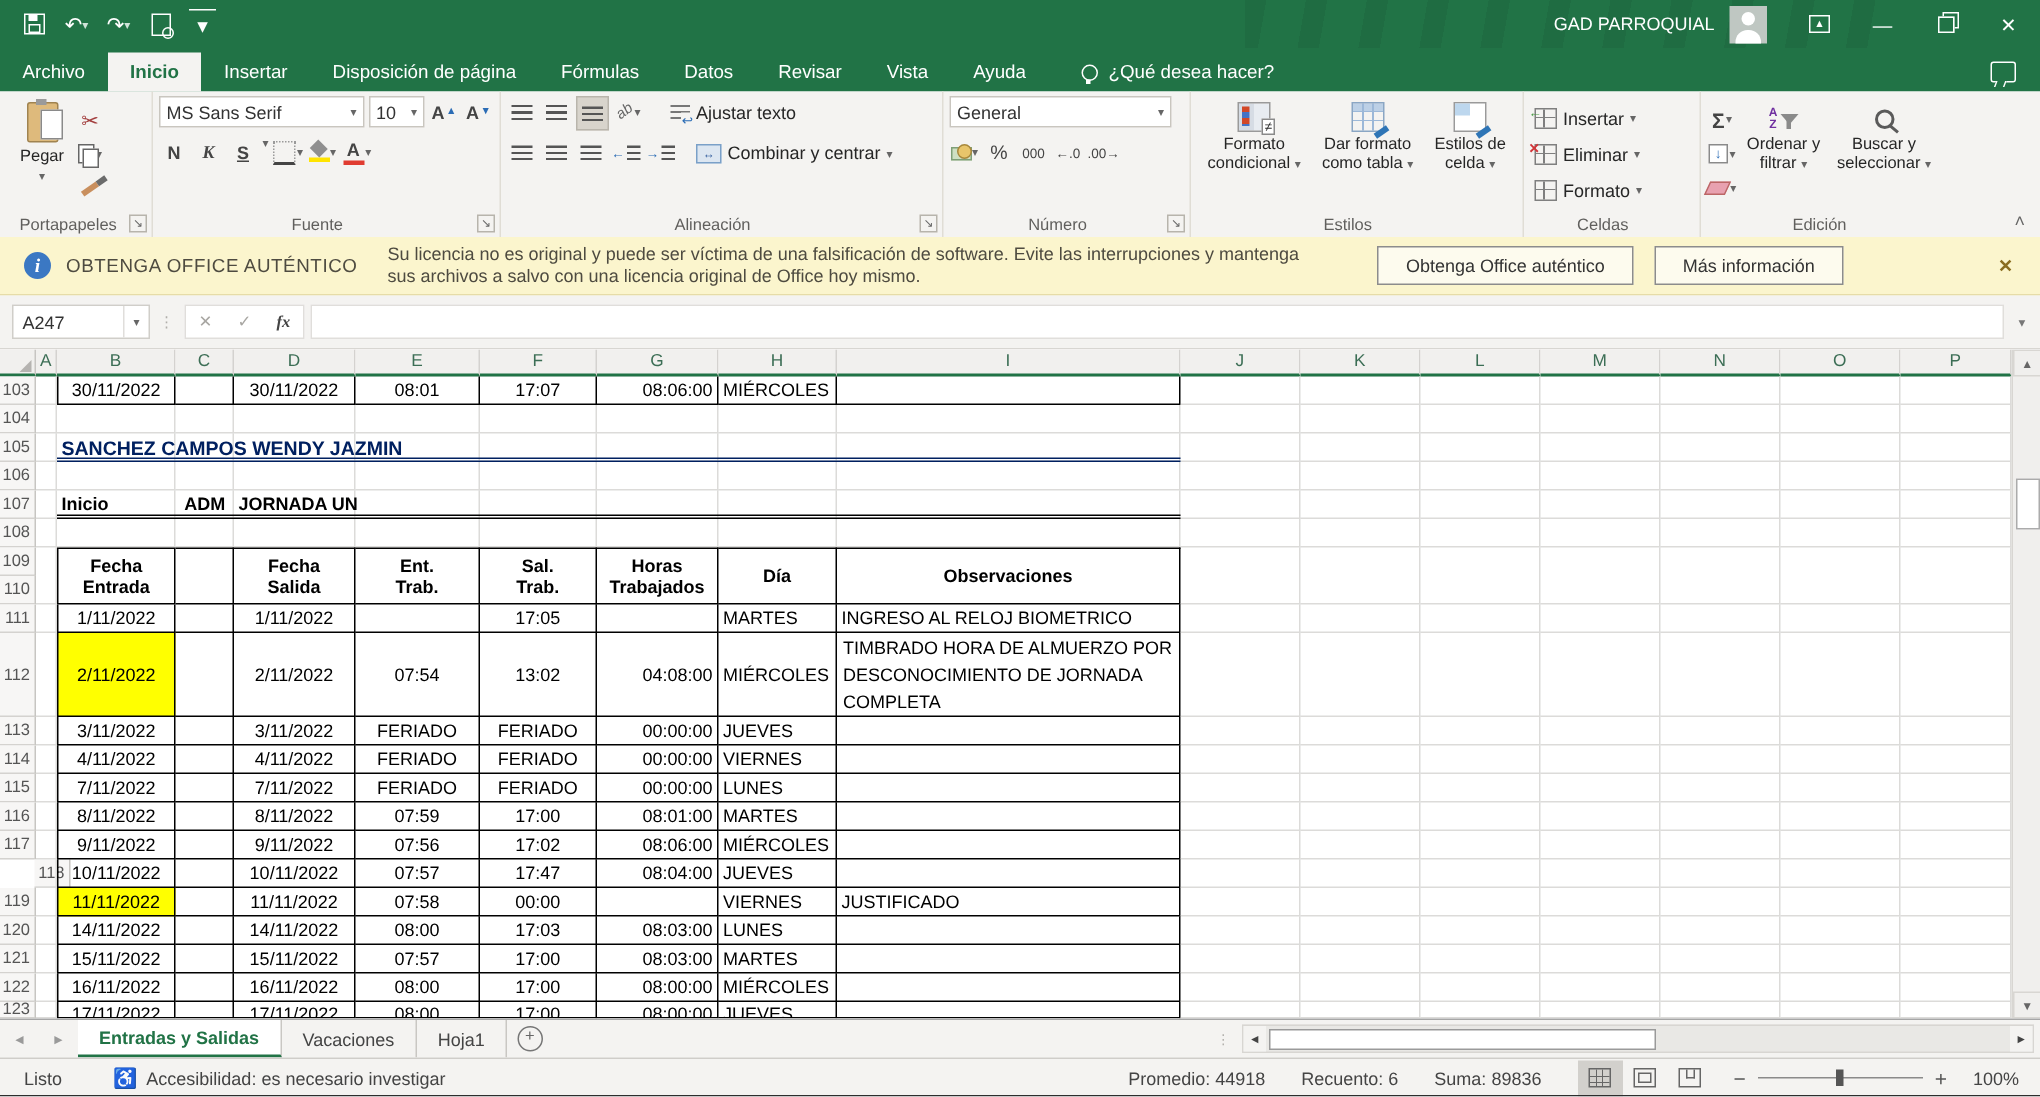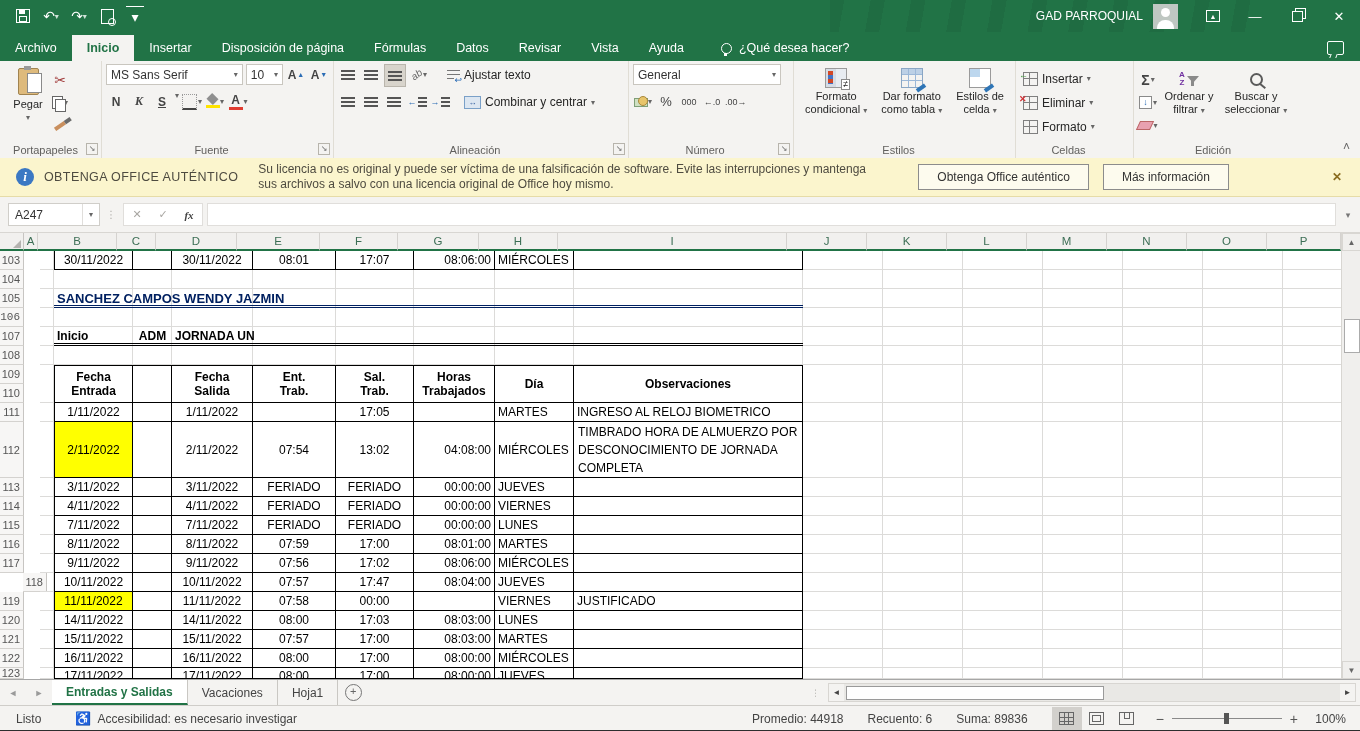--- a/index.html
+++ b/index.html
@@ -128,21 +128,21 @@
   .grid{position:absolute;top:233px;left:0;width:100%;height:446px;background:#fff;overflow:hidden}
   .corner{position:absolute;left:0;top:0;width:24px;height:18px;background:#f1f0ee;border-right:1px solid #c7c5c2;
           border-bottom:2px solid #217346;box-sizing:border-box}
   .corner::after{content:"";position:absolute;right:2px;bottom:1px;width:0;height:0;border-left:8px solid transparent;border-bottom:8px solid #b5b3b0}
   .colhdrs{position:absolute;left:24px;top:0;height:18px;display:flex}
   .colhdr{height:18px;background:#f1f0ee;border-right:1px solid #d4d2cf;border-bottom:2px solid #217346;box-sizing:border-box;
           display:flex;align-items:center;justify-content:center;font-size:11.5px;color:#3c6e55}
   .rowhdrs{position:absolute;left:0;top:18px;width:24px}
   .rowhdr{width:24px;background:#f7f6f5;border-right:1px solid #c7c5c2;border-bottom:1px solid #d4d2cf;box-sizing:border-box;
           display:flex;align-items:center;justify-content:flex-end;padding-right:3px;font-size:11px;color:#555}
-  .rows{position:absolute;left:40px;top:18px}
+  .rows{position:absolute;left:24px;top:18px}
   .grow{display:flex;position:relative}
   .gcell{box-sizing:border-box;border-right:1px solid #dcdbd9;border-bottom:1px solid #dcdbd9;font-size:12px;color:#000;
          display:flex;align-items:center;justify-content:center;overflow:hidden;white-space:nowrap}
   .gcell.tb{border-right:1px solid #000;border-bottom:1px solid #000}
   .gcell.tb-l{border-left:1px solid #000}
   .gcell.th{font-weight:bold;white-space:pre-line;text-align:center;line-height:14px;border-top:1px solid #000}
   .gcell.al-l{justify-content:flex-start;padding-left:3px}
   .gcell.al-r{justify-content:flex-end;padding-right:3px}
   .gcell.hl{background:#ffff00}
   .gcell.wrapc{white-space:normal;line-height:18px;text-align:left;justify-content:flex-start;padding-left:4px;align-items:center}
@@ -502,21 +502,21 @@
       <div class="colhdr" style="width: 80px;">L</div>
       <div class="colhdr" style="width: 80px;">M</div>
       <div class="colhdr" style="width: 80px;">N</div>
       <div class="colhdr" style="width: 80px;">O</div>
       <div class="colhdr" style="width: 74px;">P</div>
     </div>
   <div class="rowhdrs" id="rowhdrs">
       <div class="rowhdr" style="height: 19px;">103</div>
       <div class="rowhdr" style="height: 19px;">104</div>
       <div class="rowhdr" style="height: 19px;">105</div>
-      <div class="rowhdr" style="height: 19px; font-family: Liberation Mono, monospace;">106</div>
+      <div class="rowhdr" style="height: 19px;">106</div>
       <div class="rowhdr" style="height: 19px; padding-left: 16px;">107</div>
       <div class="rowhdr" style="height: 19px;">108</div>
       <div class="rowhdr" style="height: 19px;">109</div>
       <div class="rowhdr" style="height: 19px;">110</div>
       <div class="rowhdr" style="height: 19px;">111</div>
       <div class="rowhdr" style="height: 56px;">112</div>
       <div class="rowhdr" style="height: 19px;">113</div>
       <div class="rowhdr" style="height: 19px;">114</div>
       <div class="rowhdr" style="height: 19px;">115</div>
       <div class="rowhdr" style="height: 19px;">116</div>

